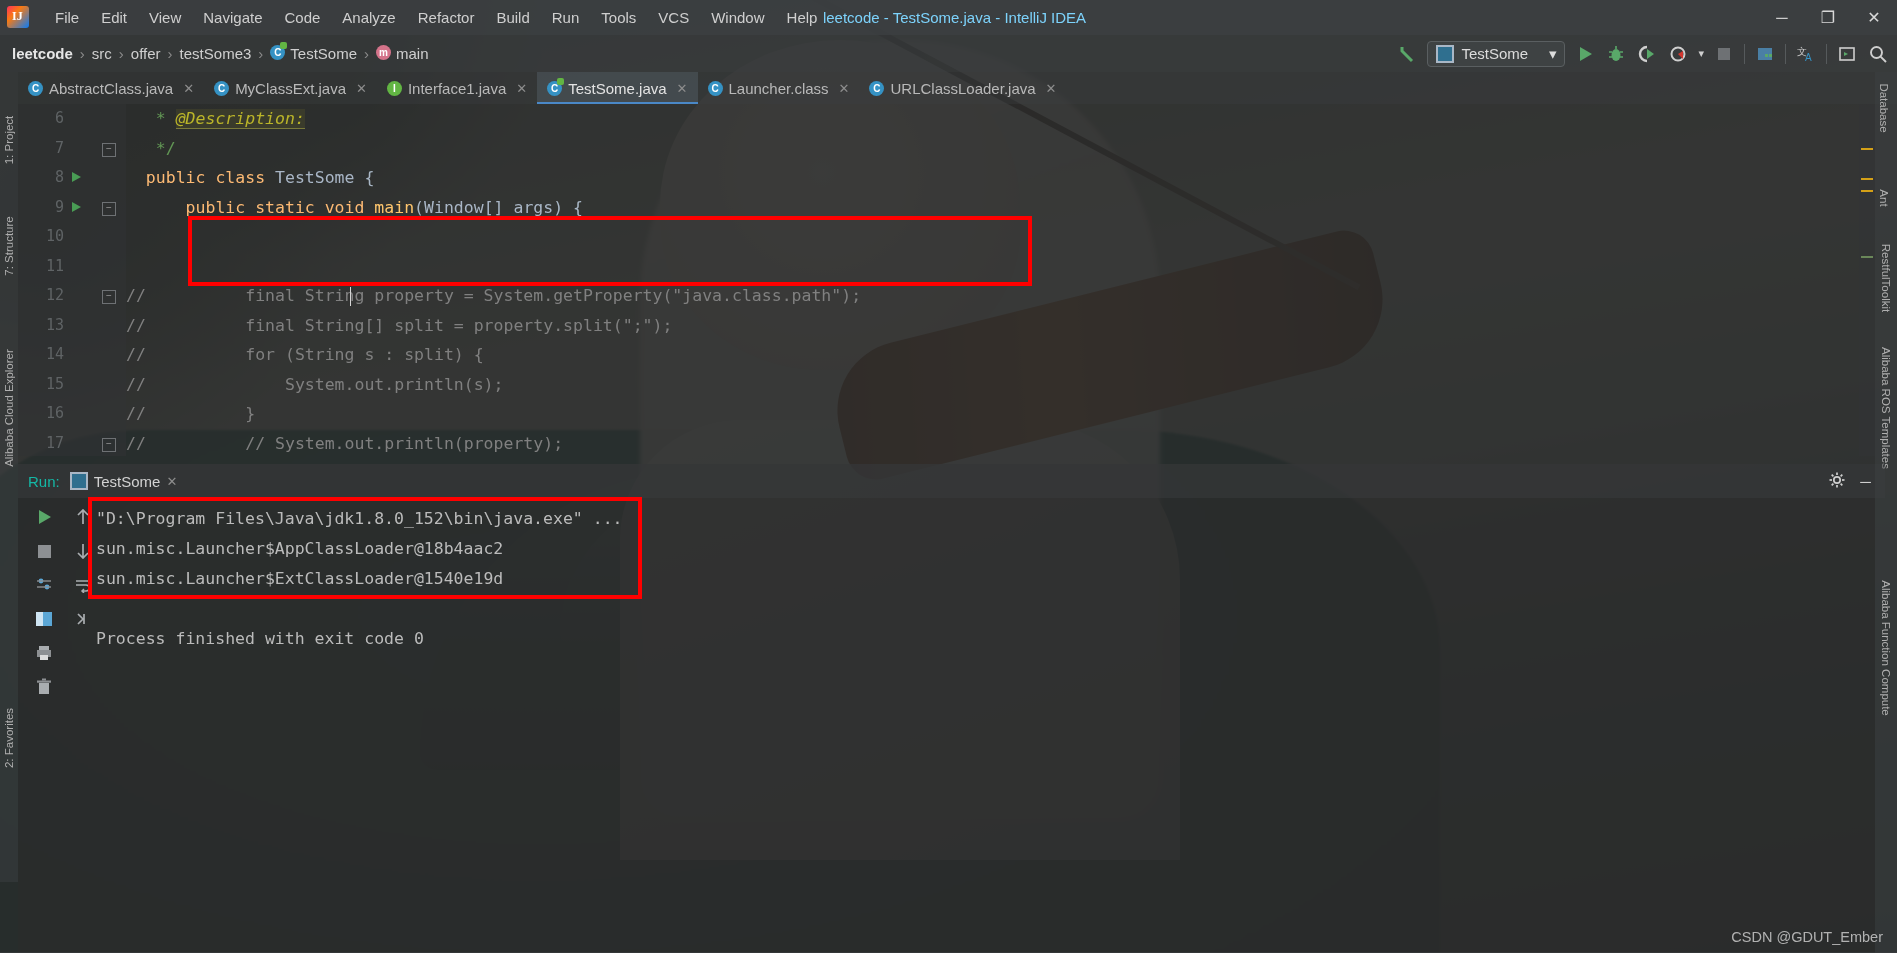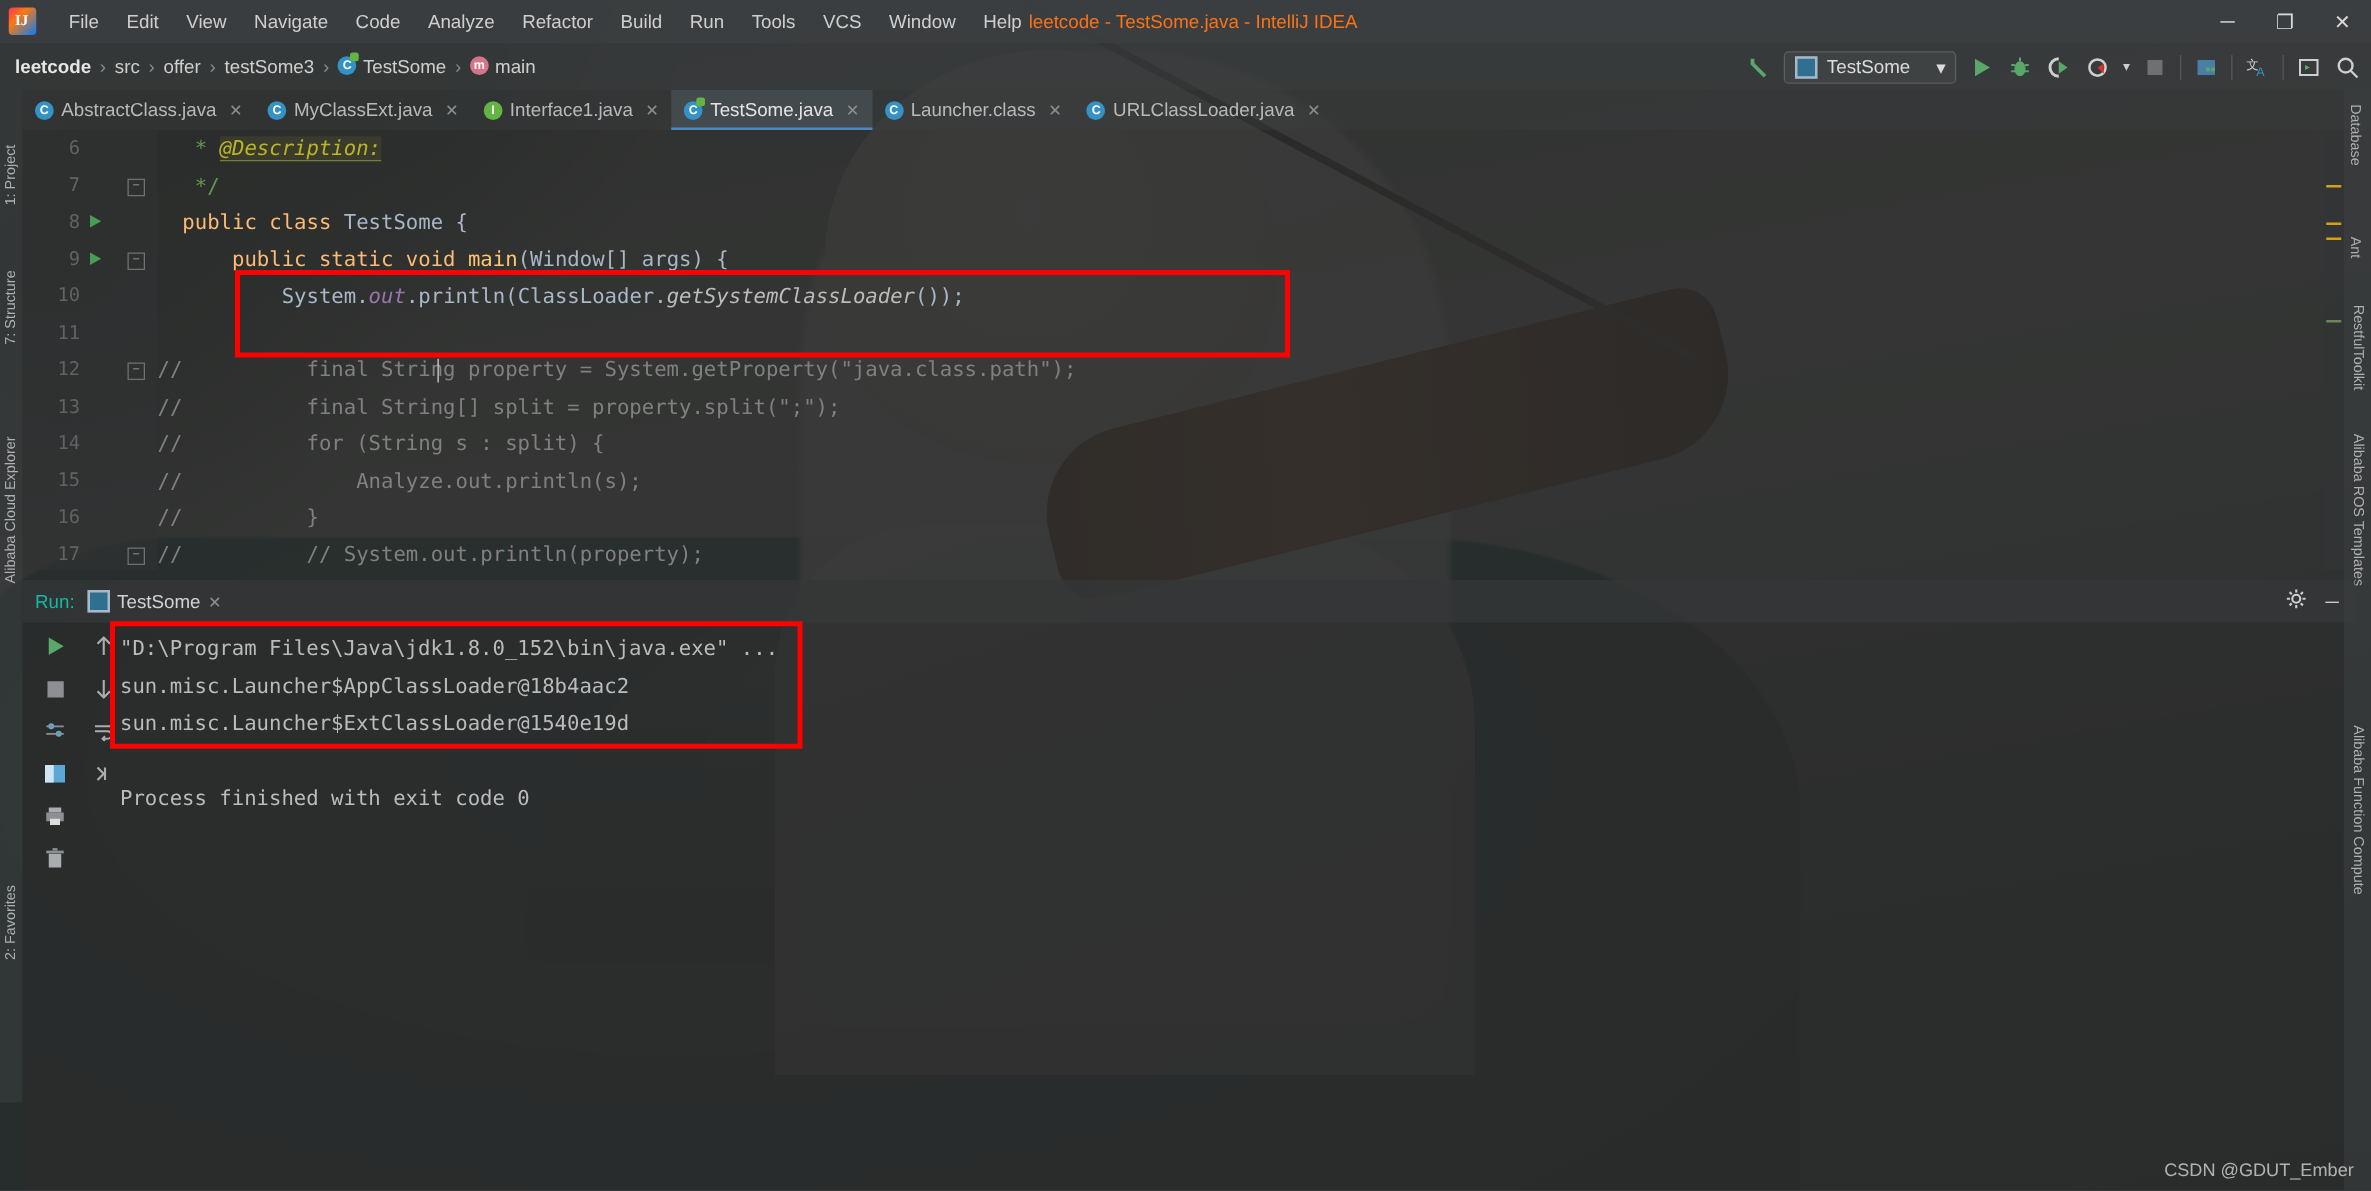--- a/index.html
+++ b/index.html
@@ -45,21 +45,21 @@
   
   .titlebar{position:absolute;left:0;top:0;width:1897px;height:35px;
       background:rgba(60,63,65,.92);display:flex;align-items:center;}
   .logo{width:30px;height:26px;margin:0 6px 0 4px;position:relative;flex:none;}
   .logo .sq{position:absolute;left:3px;top:1px;width:22px;height:22px;border-radius:3px;
       background:linear-gradient(135deg,#fe315d 0%,#f97a12 35%,#087cfa 100%);}
   .logo .ij{position:absolute;left:8px;top:4px;font:700 12px "Liberation Serif",serif;color:#fff;}
   .menu{display:flex;align-items:center;gap:0;margin-left:4px;}
   .menu .mi{padding:4px 11px;font-size:15px;color:#cfcfcf;cursor:default;white-space:nowrap;}
   .wintitle{position:absolute;left:12px;right:0;top:0;height:35px;line-height:35px;
-      text-align:center;font-size:15px;color:#f97316;pointer-events:none;}
+      text-align:center;font-size:15px;color:#7dd3fc;pointer-events:none;}
   .wbtns{position:absolute;right:0;top:0;height:35px;display:flex;align-items:center;}
   .wbtn{width:46px;height:35px;display:flex;align-items:center;justify-content:center;
       color:#d8d8d8;font-size:16px;}
 
   
   .navbar{position:absolute;left:0;top:35px;width:1897px;height:37px;
       background:rgba(60,63,65,.55);display:flex;align-items:center;}
   .crumbs{display:flex;align-items:center;padding-left:6px;font-size:15px;color:#cfcfcf;}
   .crumbs .c{display:flex;align-items:flex-start;gap:5px;padding:2px 6px;}
   .crumbs .c.first{font-weight:bold;color:#e6e6e6;}
@@ -343,26 +343,26 @@
       <div class="vlabelR" style="top:570px;width:190px;right:-84px"><span>Alibaba Function Compute</span></div>
     </div>
 
     <div class="editor">
       <div class="gutter"></div>
       <div class="codearea" id="codearea">
           <div class="cl"><span class="ln">6</span><span class="txt"><span class="doc">   * </span><span class="tag">@Description:</span></span></div>
           <div class="cl"><span class="ln">7</span><span class="fold">−</span><span class="txt"><span class="doc">   */</span></span></div>
           <div class="cl"><span class="ln">8</span><span class="runmark"></span><span class="txt"><span class="kw">  public class </span><span class="cls">TestSome </span><span class="plain">{</span></span></div>
           <div class="cl"><span class="ln">9</span><span class="runmark"></span><span class="fold">−</span><span class="txt"><span class="kw">      public static void </span><span class="mth">main</span><span class="plain">(</span><span class="cls">Window[] args</span><span class="plain">) {</span></span></div>
-          <div class="cl"><span class="ln">10</span><span class="txt"><span class="plain">          System.</span><span class="fld">out</span><span class="plain">.println(ClassLoader.</span><span class="ital">getSystemClassLoader</span><span class="plain">());</span></span></div>
+          <div class="cl"><span class="ln">10</span></div>
           <div class="cl"><span class="ln">11</span></div>
           <div class="cl"><span class="ln">12</span><span class="fold">−</span><span class="txt"><span class="cmt">//          final String property = System.getProperty("java.class.path");</span></span><span class="caret" style="position: absolute; left: 332px; top: 6px;"></span></div>
           <div class="cl"><span class="ln">13</span><span class="txt"><span class="cmt">//          final String[] split = property.split(";");</span></span></div>
           <div class="cl"><span class="ln">14</span><span class="txt"><span class="cmt">//          for (String s : split) {</span></span></div>
-          <div class="cl"><span class="ln">15</span><span class="txt"><span class="cmt">//              Analyze.out.println(s);</span></span></div>
+          <div class="cl"><span class="ln">15</span><span class="txt"><span class="cmt">//              System.out.println(s);</span></span></div>
           <div class="cl"><span class="ln">16</span><span class="txt"><span class="cmt">//          }</span></span></div>
           <div class="cl"><span class="ln">17</span><span class="fold">−</span><span class="txt"><span class="cmt">//          // System.out.println(property);</span></span></div>
         </div>
     </div>
 
     <div class="markers">
       <div class="mk" style="top:44px"></div>
       <div class="mk" style="top:74px"></div>
       <div class="mk" style="top:86px"></div>
       <div class="mk" style="top:152px;background:#6a8759"></div>

